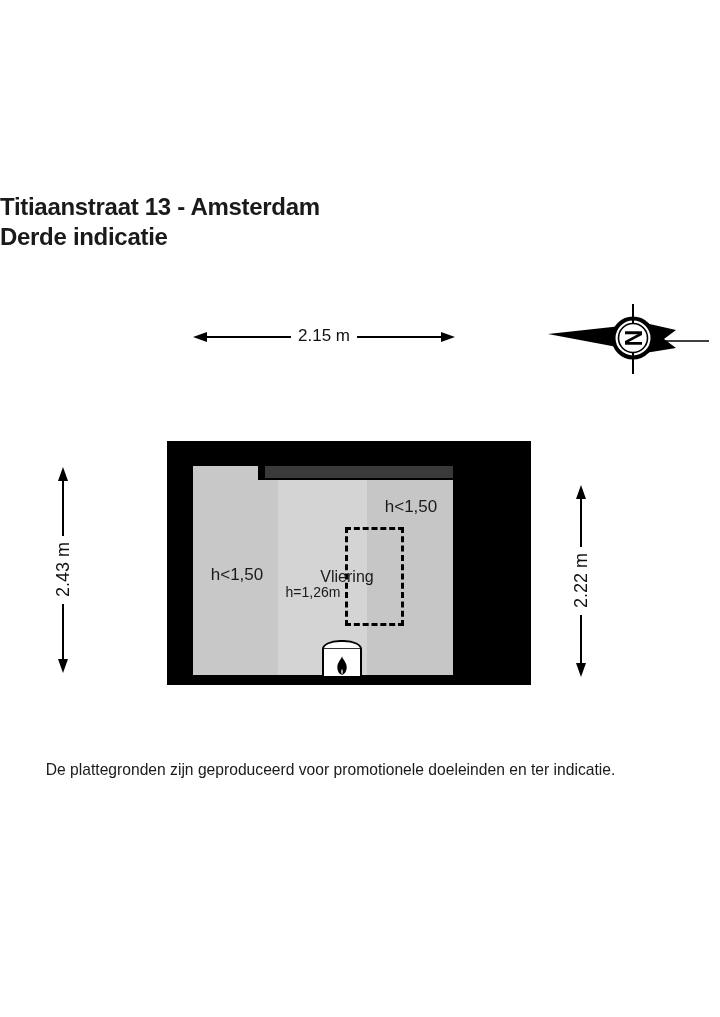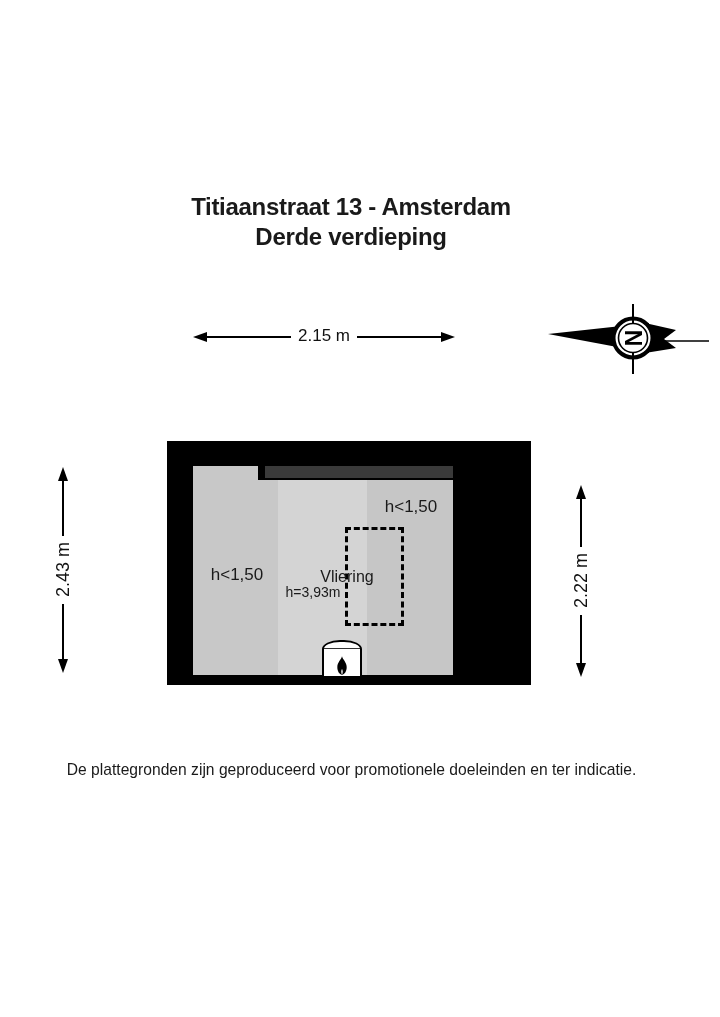--- a/index.html
+++ b/index.html
@@ -1,21 +1,21 @@
 <!DOCTYPE html>
 <html><head>
 <meta charset="utf-8">
 <style>
   html,body{margin:0;padding:0;background:#ffffff;}
   body{width:720px;height:1017px;position:relative;overflow:hidden;
        font-family:"Liberation Sans","DejaVu Sans",sans-serif;color:#111;}
 
   
-  .title-block{position:absolute;top:192px;left:0;width:636px;text-align:center;
-               font-weight:bold;font-size:24px;line-height:30px;letter-spacing:-0.3px;color:#1a1a1a;margin-left:33px;}
+  .title-block{position:absolute;top:192px;left:0;width:636px;text-align:left;
+               font-weight:bold;font-size:24px;line-height:30px;letter-spacing:-0.3px;color:#1a1a1a;}
 
   
   .dim-h{position:absolute;left:193px;top:328px;width:262px;height:18px;
          display:flex;align-items:center;}
   .dim-h .hline{height:2px;flex:1;background:#000;}
   .dim-h .dlabel{font-size:17px;padding:0 7px;margin-top:-3px;white-space:nowrap;}
   .ah{width:0;height:0;}
   .ah-left{border-top:5px solid transparent;border-bottom:5px solid transparent;border-right:14px solid #000;}
   .ah-right{border-top:5px solid transparent;border-bottom:5px solid transparent;border-left:14px solid #000;}
 
@@ -45,30 +45,30 @@
   .lbl-h-right{left:244px;top:66px;font-size:17px;}
   .lbl-h-left{left:70px;top:134px;font-size:17px;}
   .lbl-room{left:145px;top:136px;font-size:16px;margin-left:35px;}
   .lbl-room-h{left:146px;top:151px;font-size:14px;}
   .stove{left:155px;top:199px;width:36px;height:34px;background:#fff;border:2px solid #000;
          border-radius:18px 18px 0 0 / 9px 9px 0 0;}
   .stove-line{top:6px;left:0;width:100%;border-top:1.5px solid #333;}
   .stove-flame{left:50%;bottom:1px;transform:translateX(-50%);width:15px;height:19px;}
 
   
-  .footer{position:absolute;left:1px;top:759px;width:660px;text-align:right;
+  .footer{position:absolute;left:1px;top:759px;width:660px;text-align:center;
           font-size:17px;line-height:22px;color:#1a1a1a;}
   .footer div span{display:inline-block;transform:scaleX(0.92);transform-origin:center;white-space:nowrap;}
 </style>
 </head>
 <body>
 
 <div class="title-block">
   <div>Titiaanstraat 13 - Amsterdam</div>
-  <div>Derde verdieping</div>
+  <div>Derde indicatie</div>
 </div>
 
 <div class="dim-h">
   <span class="ah ah-left"></span>
   <span class="hline"></span>
   <span class="dlabel">2.15 m</span>
   <span class="hline"></span>
   <span class="ah ah-right"></span>
 </div>
 
@@ -86,21 +86,21 @@
 <div class="plan">
   <div class="floor-left-notch" style="background: rgb(200, 200, 200);"></div>
   <div class="floor-left" style="background: rgb(200, 200, 200);"></div>
   <div class="floor-mid" style="background: rgb(212, 212, 212);"></div>
   <div class="floor-right" style="background: rgb(198, 198, 198);"></div>
   <div class="beam" style="background: rgb(58, 58, 58);"></div>
   <div class="dashed-zone"></div>
   <div class="plan-label lbl-h-right">h&lt;1,50</div>
   <div class="plan-label lbl-h-left">h&lt;1,50</div>
   <div class="plan-label lbl-room">Vliering</div>
-  <div class="plan-label lbl-room-h">h=3,93m</div>
+  <div class="plan-label lbl-room-h">h=1,26m</div>
   <div class="stove" style="background: rgb(255, 255, 255);">
     <div class="stove-line"></div>
     <svg class="stove-flame" viewBox="0 0 16 20">
       <path d="M8 0 C8.8 3.5 13 6.5 13 11.5 C13 16.5 10.8 19 8 20 C5.2 19 3 16.5 3 11.5 C3 6.5 7.2 3.5 8 0 Z" fill="#000"></path>
       <path d="M8 20 C6.9 17.5 7 15.5 8 13.5 C9 15.5 9.1 17.5 8 20 Z" fill="#fff"></path>
     </svg>
   </div>
 </div>
 
 <div class="dim-v dim-v-left">

